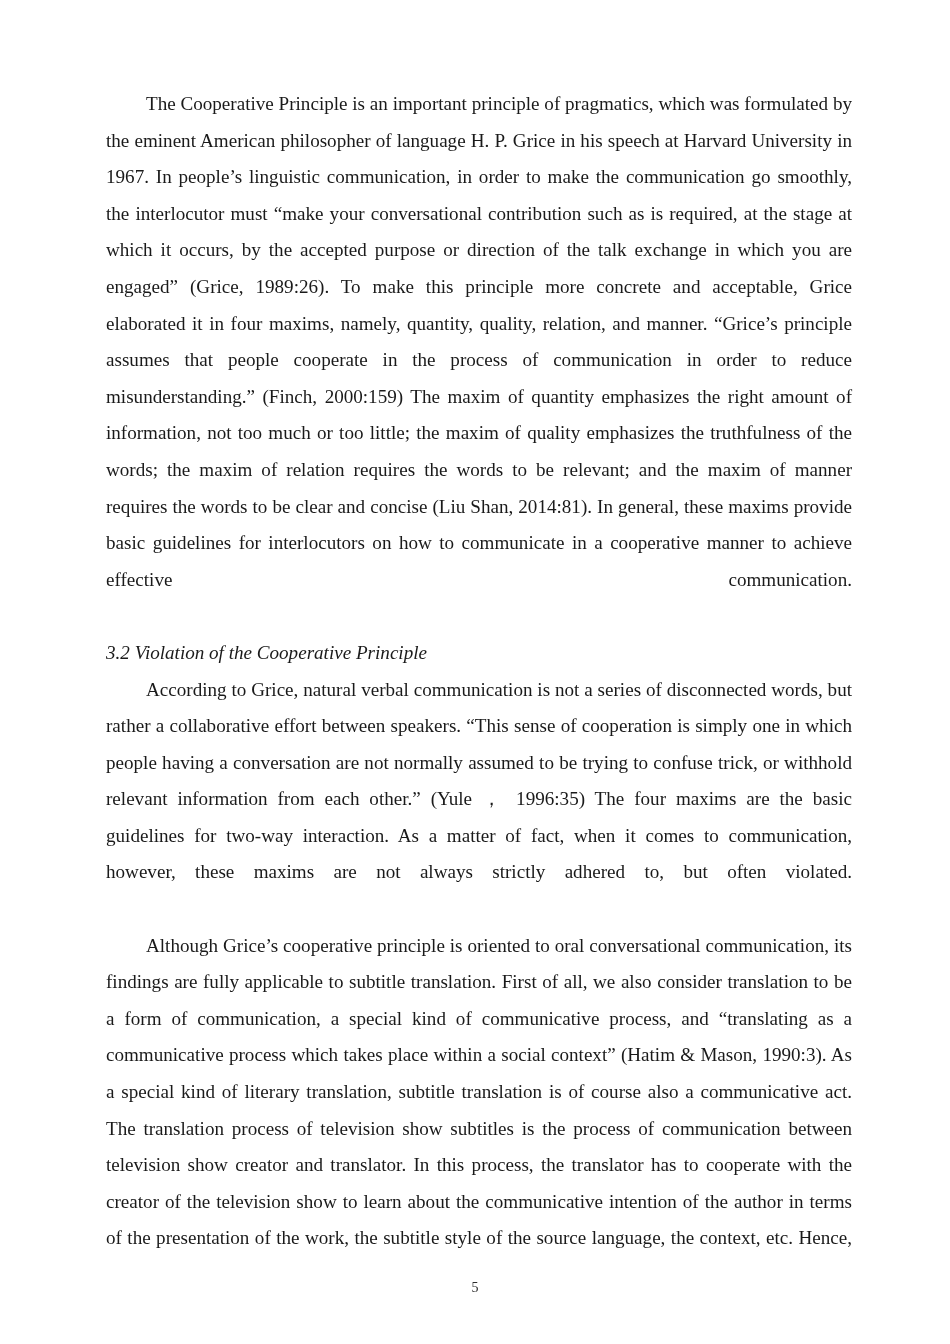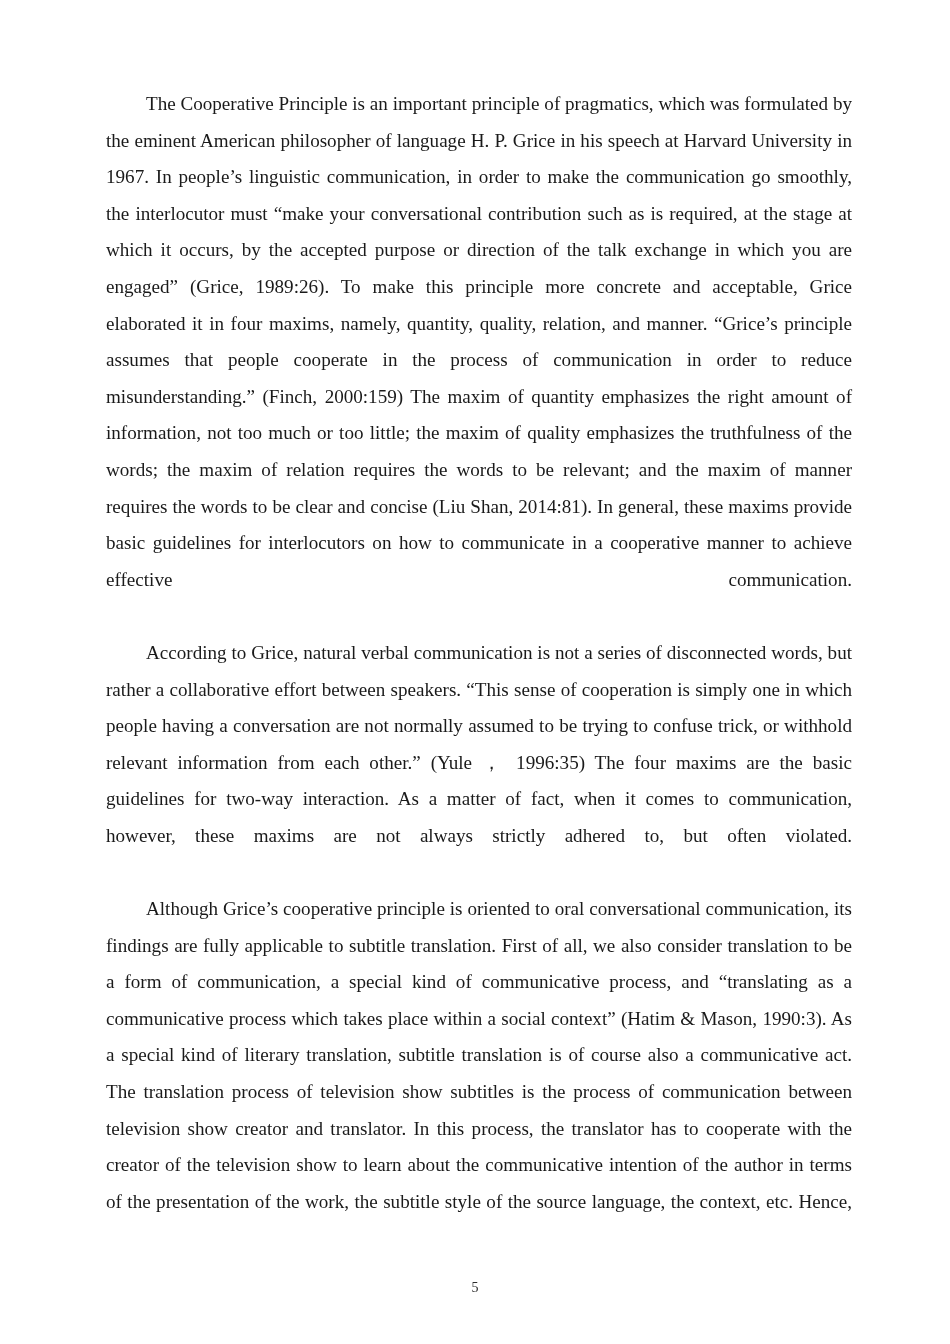--- a/index.html
+++ b/index.html
@@ -67,20 +67,21 @@
 </style>
 </head>
 <body>
 
 <div class="page">
 
   <div class="text-column">
 
     <p class="para">The Cooperative Principle is an important principle of pragmatics, which was formulated by the eminent American philosopher of language H. P. Grice in his speech at Harvard University in 1967. In people’s linguistic communication, in order to make the communication go smoothly, the interlocutor must “make your conversational contribution such as is required, at the stage at which it occurs, by the accepted purpose or direction of the talk exchange in which you are engaged” (Grice, 1989:26). To make this principle more concrete and acceptable, Grice elaborated it in four maxims, namely, quantity, quality, relation, and manner. “Grice’s principle assumes that people cooperate in the process of communication in order to reduce misunderstanding.” (Finch, 2000:159) The maxim of quantity emphasizes the right amount of information, not too much or too little; the maxim of quality emphasizes the truthfulness of the words; the maxim of relation requires the words to be relevant; and the maxim of manner requires the words to be clear and concise (Liu Shan, 2014:81). In general, these maxims provide basic guidelines for interlocutors on how to communicate in a cooperative manner to achieve effective communication.</p>
 
+    <p class="section-heading">3.2 Violation of the Cooperative Principle</p>
 
     <p class="para">According to Grice, natural verbal communication is not a series of disconnected words, but rather a collaborative effort between speakers. “This sense of cooperation is simply one in which people having a conversation are not normally assumed to be trying to confuse trick, or withhold relevant information from each other.” (Yule ， 1996:35) The four maxims are the basic guidelines for two-way interaction. As a matter of fact, when it comes to communication, however, these maxims are not always strictly adhered to, but often violated.</p>
 
 
     <p class="para">Although Grice’s cooperative principle is oriented to oral conversational communication, its findings are fully applicable to subtitle translation. First of all, we also consider translation to be a form of communication, a special kind of communicative process, and “translating as a communicative process which takes place within a social context” (Hatim &amp; Mason, 1990:3). As a special kind of literary translation, subtitle translation is of course also a communicative act. The translation process of television show subtitles is the process of communication between television show creator and translator. In this process, the translator has to cooperate with the creator of the television show to learn about the communicative intention of the author in terms of the presentation of the work, the subtitle style of the source language, the context, etc. Hence,</p>
 
   </div>
 
   <div class="page-number">5</div>
 

